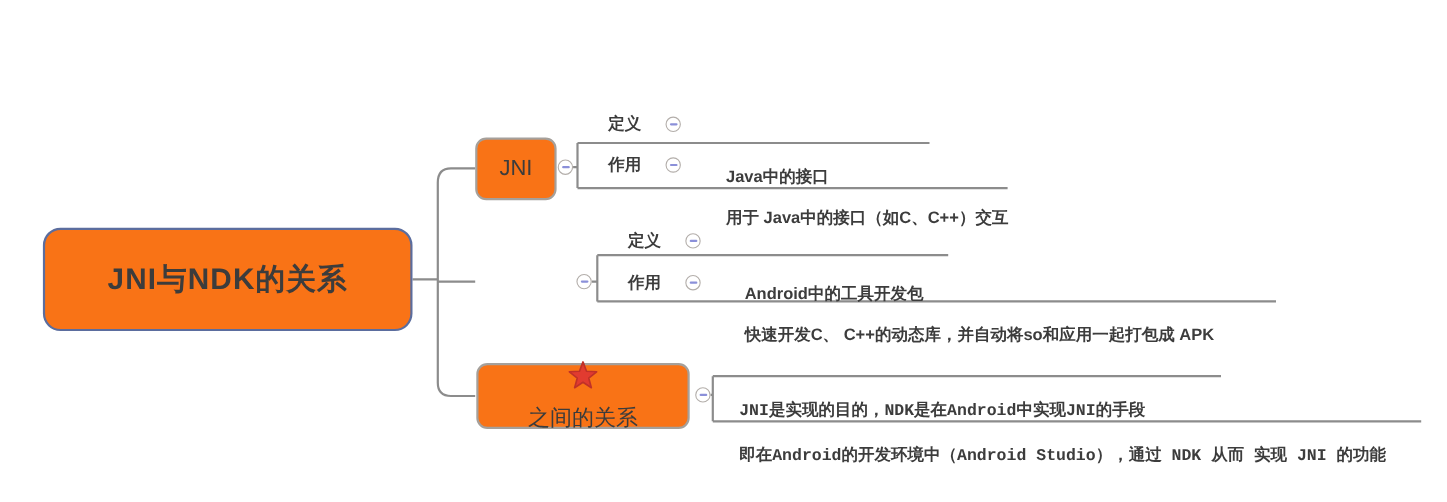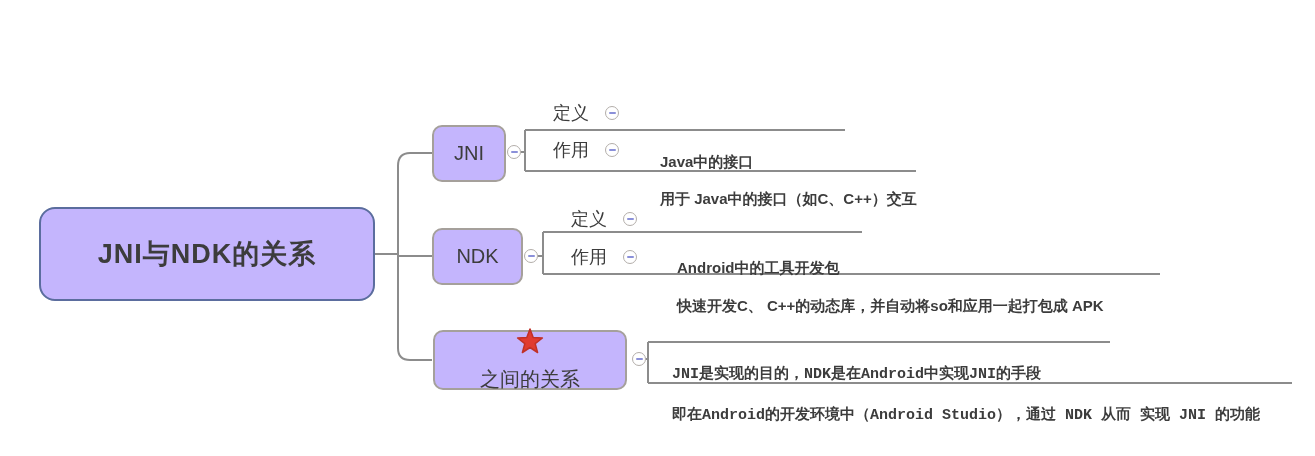--- a/index.html
+++ b/index.html
@@ -2,40 +2,40 @@
 <html><head>
 <meta charset="utf-8">
 <style>
   html,body{margin:0;padding:0;background:#fff;}
   .canvas{
     position:relative;width:1315px;height:456px;background:#ffffff;overflow:hidden;
     font-family:"Liberation Sans","DejaVu Sans",sans-serif;color:#3c3c3c;
   }
   .links{position:absolute;left:0;top:0;width:1315px;height:456px;}
   .node{
-    position:absolute;box-sizing:border-box;background:#c4b5fd;
+    position:absolute;box-sizing:border-box;background:#f97316;
     display:flex;align-items:center;justify-content:center;white-space:nowrap;
   }
   .root-node{
     left:39px;top:207px;width:336px;height:94px;
     border:2.5px solid #5b6d9e;border-radius:16px;
     font-size:27px;font-weight:bold;letter-spacing:1px;
   }
   .jni-node{left:432px;top:125px;width:74px;height:57px;border:2px solid #a5a09b;border-radius:10px;font-size:20px;font-weight:500;}
   .ndk-node{left:432px;top:228px;width:91px;height:57px;border:2px solid #a5a09b;border-radius:10px;font-size:20px;font-weight:500;}
   .rel-node{left:433px;top:330px;width:194px;height:60px;border:2px solid #a5a09b;border-radius:10px;font-size:20px;font-weight:500;gap:9px;flex-direction:column;}
   .rel-node svg{flex:0 0 auto;}
   .minus{
     position:absolute;width:14px;height:14px;box-sizing:border-box;border-radius:50%;
     border:1.5px solid #b3aeaa;background:#fff;display:flex;align-items:center;justify-content:center;
     cursor:pointer;
   }
   .minus::after{content:"";width:7px;height:2px;background:#8b90d9;border-radius:1px;}
   .txt{position:absolute;white-space:nowrap;transform:translateY(-50%);line-height:1;}
-  .lbl{font-size:18px;font-weight:400;}
+  .lbl{font-size:15px;font-weight:700;}
   .leaf{font-size:15px;font-weight:600;margin-top:48px;}
 </style>
 </head>
 <body>
 
 <div class="canvas">
 
   <svg class="links" viewBox="0 0 1315 456">
     <path d="M375 254 H398
              M398 254 V166 Q398 153 410 153 H432
@@ -52,21 +52,20 @@
   <div class="minus" style="left:507px;top:145px;"></div>
 
   <span class="txt lbl" style="left:553px;top:113px;">定义</span>
   <div class="minus" style="left:605px;top:106px;"></div>
   <span class="txt leaf" style="left:660px;top:113px;">Java中的接口</span>
 
   <span class="txt lbl" style="left:553px;top:150px;">作用</span>
   <div class="minus" style="left:605px;top:143px;"></div>
   <span class="txt leaf" style="left:660px;top:150px;">用于 Java中的接口（如C、C++）交互</span>
 
-  <div class="node ndk-node">NDK</div>
   <div class="minus" style="left:524px;top:249px;"></div>
 
   <span class="txt lbl" style="left:571px;top:219px;">定义</span>
   <div class="minus" style="left:623px;top:212px;"></div>
   <span class="txt leaf" style="left:677px;top:219px;">Android中的工具开发包</span>
 
   <span class="txt lbl" style="left:571px;top:257px;">作用</span>
   <div class="minus" style="left:623px;top:250px;"></div>
   <span class="txt leaf" style="left:677px;top:257px;">快速开发C、 C++的动态库，并自动将so和应用一起打包成 APK</span>
 

